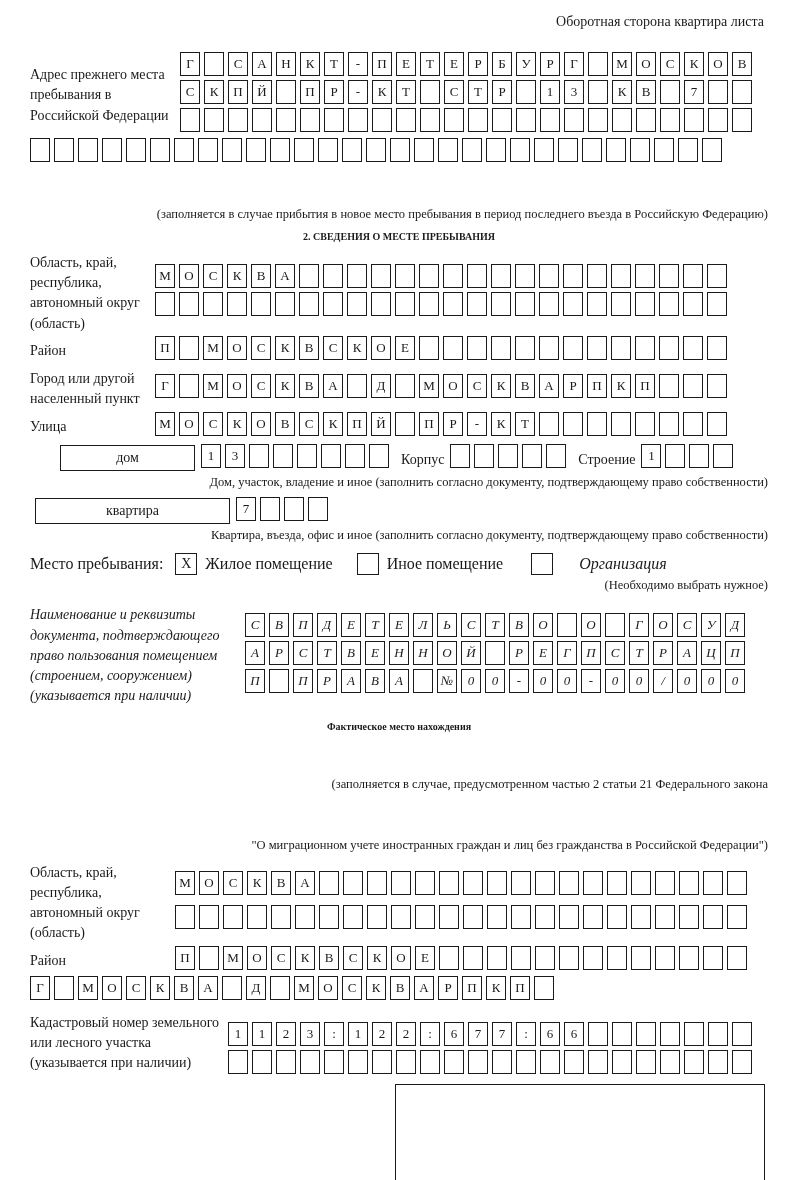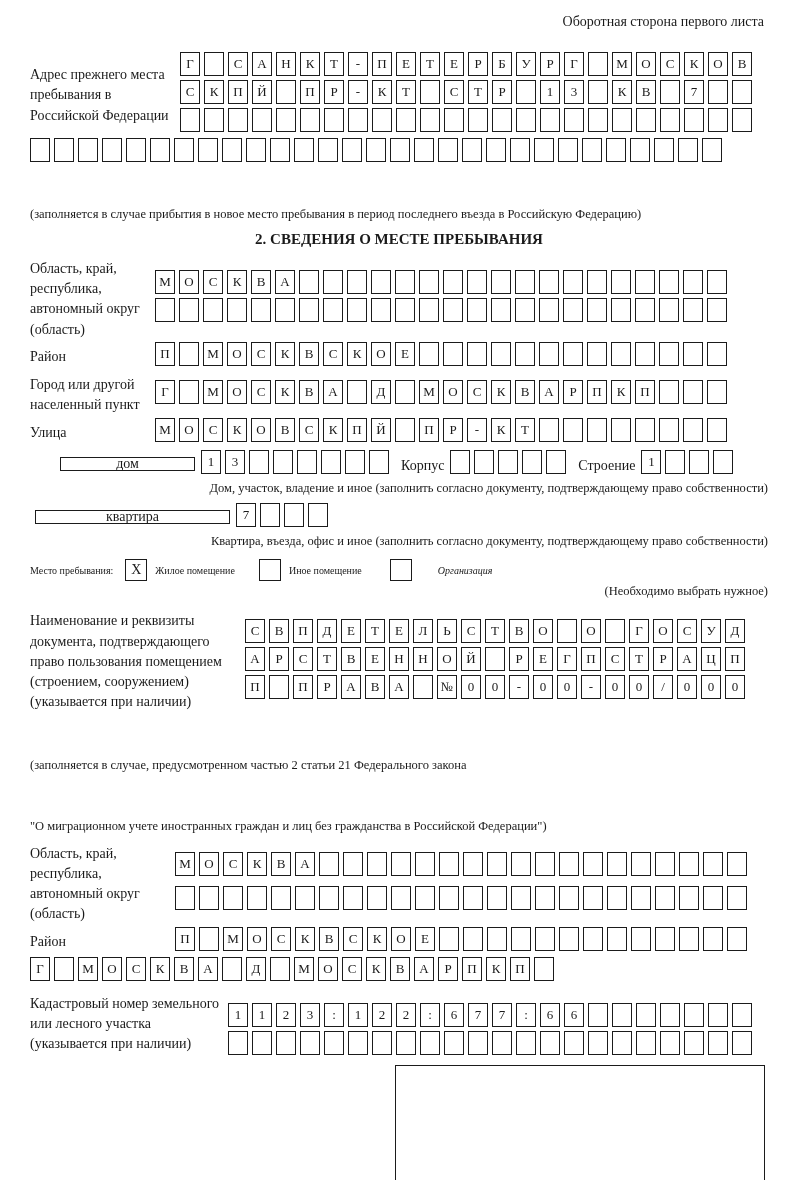--- a/index.html
+++ b/index.html
@@ -24,54 +24,54 @@
   .cells { display: flex; flex-wrap: nowrap; margin-bottom: 4px; }
   .cell {
     width: 20px; height: 24px; margin-right: 4px;
     border: 1.5px solid #1b1b1b;
     display: inline-flex; align-items: center; justify-content: center;
     font-size: 13px; flex-shrink: 0;
   }
   .fullrow { margin-left: 0; margin-top: 2px; }
 
   .note { font-size: 12.5px; line-height: 1.35; text-align: right; }
-  .center { text-align: left; margin-top: 44px; }
-  .title { font-weight: bold; text-align: center; font-size: 15px; margin: 8px 0 8px 0; }
+  .center { text-align: right; margin-top: 44px; }
+  .title { font-weight: bold; text-align: center; font-size: 10px; margin: 8px 0 8px 0; }
 
   .wide-box {
-    border: 1.5px solid #1b1b1b; height: 14px;
+    border: 1.5px solid #1b1b1b; height: 26px;
     display: inline-flex; align-items: center; justify-content: center;
     font-size: 14px; margin-right: 6px; flex-shrink: 0;
   }
   .inline-label { font-size: 14px; padding: 4px 6px 0 8px; flex-shrink: 0; }
 
   .stay-row { display: flex; align-items: center; margin-top: 10px; }
   .checkbox {
     width: 22px; height: 22px; border: 1.5px solid #1b1b1b;
     display: inline-flex; align-items: center; justify-content: center;
     font-size: 14px; margin: 0 8px 0 12px; flex-shrink: 0;
   }
-  .opt-label { font-size: 10px; }
+  .opt-label { font-size: 16px; }
 
   .stamp-box {
     border: 1.5px solid #1b1b1b;
     width: 370px; height: 175px;
     margin-left: 365px; margin-top: 6px;
   }
   .stamp-caption {
     width: 400px; margin-left: 350px; margin-top: 4px;
     text-align: center; font-size: 13px; line-height: 1.4;
   }
 </style>
 </head>
 <body>
 
 <div class="page">
 
-  <div class="header-note">Оборотная сторона первого листа</div>
+  <div class="header-note">Оборотная сторона квартира листа</div>
 
   <div class="row">
     <div class="label w150">Адрес прежнего места пребывания в Российской Федерации</div>
     <div>
       <div class="cells">
           <span class="cell">Г</span>
           <span class="cell"></span>
           <span class="cell">С</span>
           <span class="cell">А</span>
           <span class="cell">Н</span>
@@ -377,21 +377,21 @@
     <span class="opt-label">Место пребывания:</span>
     <span class="checkbox">X</span>
     <span class="opt-label">Жилое помещение</span>
     <span class="checkbox" style="margin-left:24px;"></span>
     <span class="opt-label">Иное помещение</span>
     <span class="checkbox" style="margin-left:28px;"></span>
     <span class="opt-label" style="margin-left:18px;font-style:italic;">Организация</span>
   </div>
   <div class="note" style="margin-left:210px; margin-top:2px;">(Необходимо выбрать нужное)</div>
 
-  <div class="row" style="margin-top:8px;">
+  <div class="row" style="margin-top:8px;font-style:italic;">
     <div class="label w215">Наименование и реквизиты документа, подтверждающего право пользования помещением (строением, сооружением) (указывается при наличии)</div>
     <div>
       <div class="cells">
           <span class="cell">С</span>
           <span class="cell">В</span>
           <span class="cell">П</span>
           <span class="cell">Д</span>
           <span class="cell">Е</span>
           <span class="cell">Т</span>
           <span class="cell">Е</span>
@@ -452,20 +452,21 @@
           <span class="cell">0</span>
           <span class="cell">0</span>
           <span class="cell">/</span>
           <span class="cell">0</span>
           <span class="cell">0</span>
           <span class="cell">0</span>
         </div>
     </div>
   </div>
 
+  <div class="title" style="margin-top:14px;">Фактическое место нахождения</div>
   <div class="note center">(заполняется в случае, предусмотренном частью 2 статьи 21 Федерального закона</div>
   <div class="note center">"О миграционном учете иностранных граждан и лиц без гражданства в Российской Федерации")</div>
 
   <div class="row" style="margin-top:6px;">
     <div class="label w145">Область, край, республика, автономный округ (область)</div>
     <div>
       <div class="cells" style="margin-bottom:10px;">
           <span class="cell">М</span>
           <span class="cell">О</span>
           <span class="cell">С</span>

